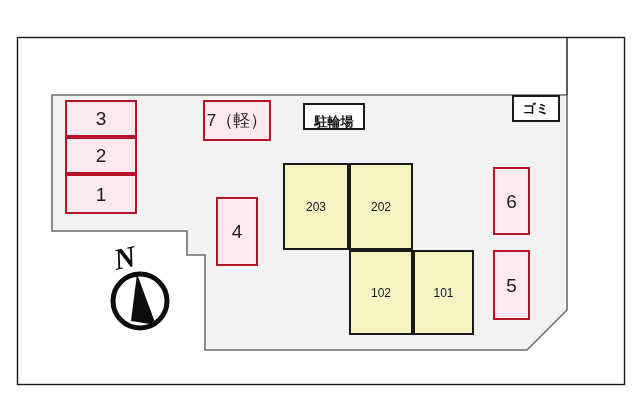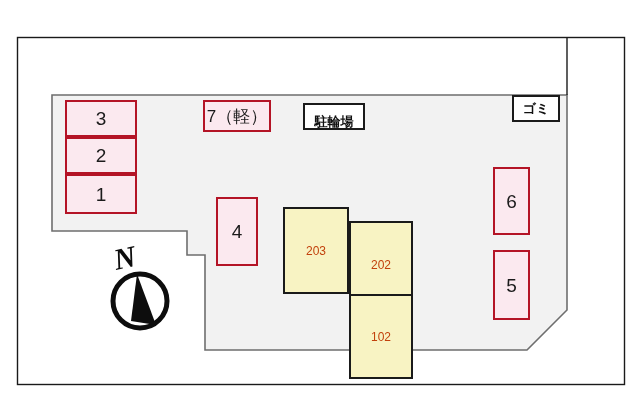--- a/index.html
+++ b/index.html
@@ -45,24 +45,23 @@
     font-size: 19px;
     font-weight: 400;
   }
   .stall.small-label {
     font-size: 17px;
   }
   
   .unit {
     background: #f8f3c3;
     border: 2px solid #1a1a1a;
-    color: #c2410c;
+    color: #0f172a;
     font-size: 12px;
     font-weight: 400;
-    margin-top: 44px;
   }
   
   .tag {
     background: #ffffff;
     border: 2px solid #1a1a1a;
     color: #101010;
     font-size: 13px;
     font-weight: 700;
     letter-spacing: 0px;
   }
@@ -121,44 +120,47 @@
   <div class="cell stall" style="left:65px; top:100px; width:72px; height:37px;">
     <span>3</span>
   </div>
   <div class="cell stall" style="left:65px; top:137px; width:72px; height:37px;">
     <span>2</span>
   </div>
   <div class="cell stall" style="left:65px; top:174px; width:72px; height:40px;">
     <span>1</span>
   </div>
 
-  <div class="cell stall small-label" style="left:203px; top:100px; width:68px; height:32px;">
+  <div class="cell stall small-label" style="left:203px; top:100px; width:68px; height:41px;">
     <span>7（軽）</span>
   </div>
 
   <div class="cell stall" style="left:216px; top:197px; width:42px; height:69px;">
     <span>4</span>
   </div>
 
   <div class="cell stall" style="left:493px; top:167px; width:37px; height:68px;">
     <span>6</span>
   </div>
   <div class="cell stall" style="left:493px; top:250px; width:37px; height:70px;">
     <span>5</span>
   </div>
 
   <div class="cell unit" style="left:283px; top:163px; width:66px; height:87px;">
     <span>203</span>
   </div>
-  <div class="cell unit" style="left:349px; top:177px; width:64px; height:87px;">
+  <div class="cell unit" style="left:349px; top:163px; width:64px; height:87px;">
     <span>202</span>
   </div>
 
   <div class="cell unit" style="left:349px; top:250px; width:64px; height:85px;text-align:center;">
     <span>102</span>
+  </div>
+  <div class="cell unit" style="left:413px; top:250px; width:61px; height:85px;">
+    <span>101</span>
   </div>
 
   <div class="cell tag" style="left:303px; top:103px; width:62px; height:27px;align-items:flex-end;">
     <span>駐輪場</span>
   </div>
   <div class="cell tag" style="left:512px; top:95px; width:48px; height:27px;">
     <span>ゴミ</span>
   </div>
 
 </div>

